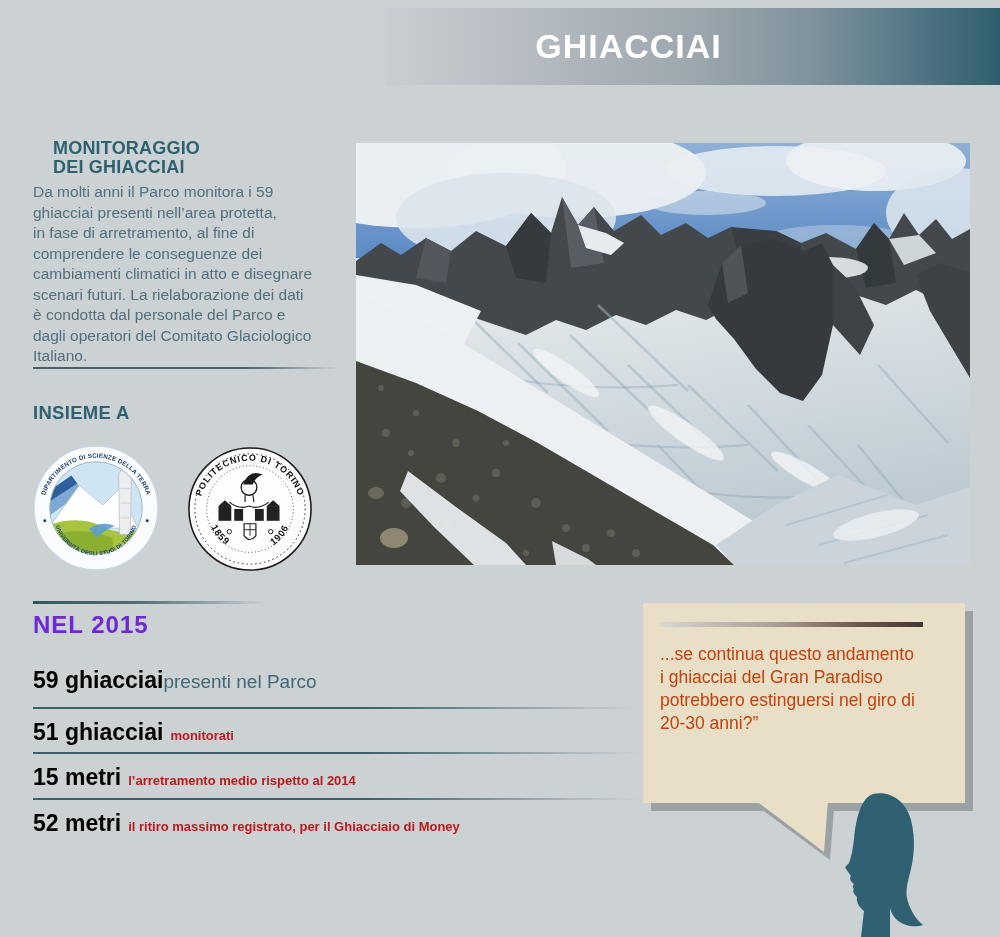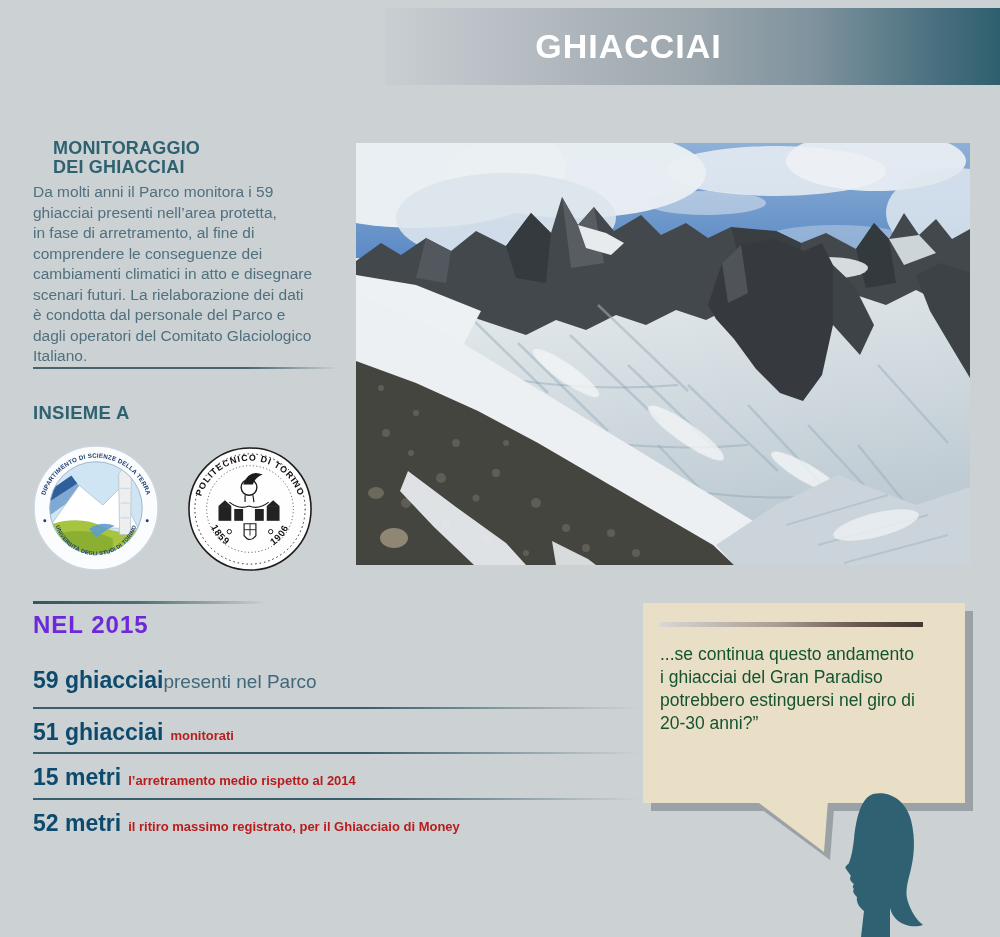--- a/index.html
+++ b/index.html
@@ -20,36 +20,36 @@
   .col-sep{position:absolute;left:33px;top:367px;width:305px;height:2px;
     background:linear-gradient(to right,#46636E 0%,#46636E 70%,rgba(70,99,110,0) 100%);}
   .together-heading{position:absolute;left:33px;top:402px;color:#2E6271;font-size:18.5px;font-weight:bold;letter-spacing:.3px;}
   .logo{position:absolute;}
 
   
   .fade-line{position:absolute;left:33px;top:601px;width:235px;height:3px;
     background:linear-gradient(to right,#33565F 0%,rgba(51,86,95,.8) 45%,rgba(51,86,95,0) 100%);}
   .stats-heading{position:absolute;left:33px;top:611px;color:#6d28d9;font-size:24px;font-weight:bold;letter-spacing:1px;}
   .stat-row{position:absolute;left:33px;white-space:nowrap;}
-  .stat-value{color:#0c4a6e;font-size:23px;font-weight:bold;}
+  .stat-value{color:#000000;font-size:23px;font-weight:bold;}
   .lbl-reg{color:#41687A;font-size:19px;}
   .lbl-bold{color:#b91c1c;font-size:13px;font-weight:bold;margin-left:7px;}
   .row-sep{position:absolute;left:33px;width:607px;height:2px;
     background:linear-gradient(to right,#3A5F6B 0%,#3A5F6B 55%,rgba(58,95,107,.15) 92%,rgba(58,95,107,0) 100%);}
 
   
   .photo{position:absolute;left:356px;top:143px;width:614px;height:422px;}
 
   
   .bubble{position:absolute;left:643px;top:603px;width:322px;height:200px;background:#E9DFC7;
     box-shadow:8px 8px 0 #9BA2A6;box-sizing:border-box;padding:12px 17px;}
   .bubble-heading{color:#33626F;font-size:20px;font-weight:bold;letter-spacing:.3px;}
   .bubble-line{margin-top:7px;width:263px;height:4.5px;
     background:linear-gradient(to right,#D8D7D3 0%,#A99C92 45%,#6B584E 75%,#443630 100%);}
-  .bubble-body{margin-top:16px;color:#14532d;font-size:17.5px;line-height:23px;white-space:pre-line;}
+  .bubble-body{margin-top:16px;color:#c2410c;font-size:17.5px;line-height:23px;white-space:pre-line;}
   .tail{position:absolute;left:752px;top:800px;width:90px;height:62px;}
   .silhouette{position:absolute;left:832px;top:790px;width:92px;height:147px;}
 </style>
 </head>
 <body>
 
 <div class="page">
 
   <div class="header-bar">
     <div class="header-title">GHIACCIAI</div>

